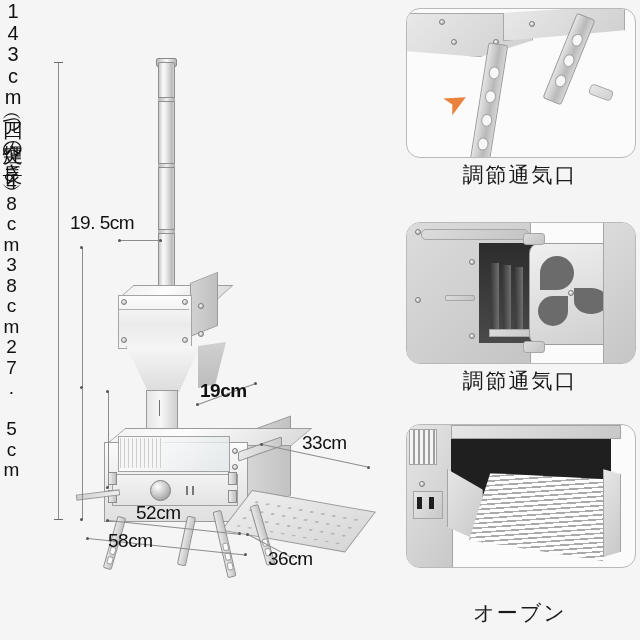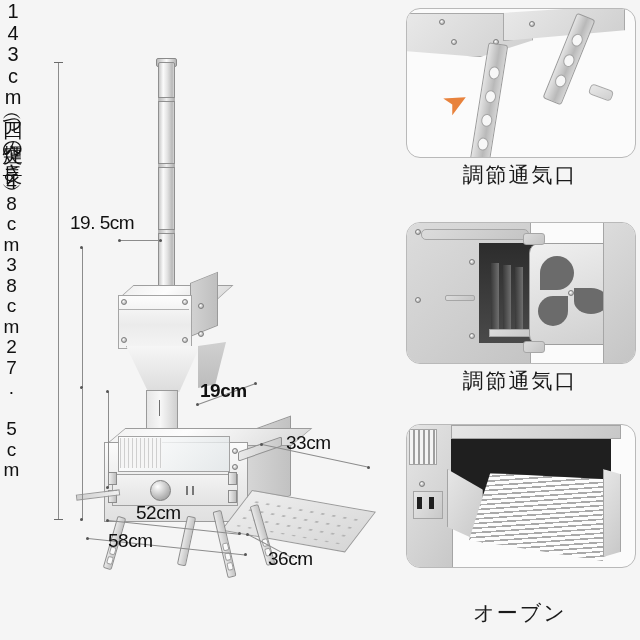--- a/index.html
+++ b/index.html
@@ -270,21 +270,21 @@
   <div class="dimtext" style="position:absolute;left:70px;top:212px;">19. 5cm</div>
 
   <div class="rule h" style="left:198px;top:404px;width:60px;transform:rotate(-20deg);transform-origin:left center;"></div>
   <div class="dot" style="left:196px;top:403px"></div>
   <div class="dot" style="left:254px;top:382px"></div>
   <div class="dimtext" style="position:absolute;left:200px;top:380px;font-weight:bold;">19cm</div>
 
   <div class="rule h" style="left:262px;top:444px;width:108px;transform:rotate(12deg);transform-origin:left center;"></div>
   <div class="dot" style="left:260px;top:443px"></div>
   <div class="dot" style="left:367px;top:466px"></div>
-  <div class="dimtext" style="position:absolute;left:286px;top:432px;">33cm</div>
+  <div class="dimtext" style="position:absolute;left:302px;top:432px;">33cm</div>
 
   <div class="rule h" style="left:108px;top:520px;width:132px;transform:rotate(6deg);transform-origin:left center;"></div>
   <div class="dot" style="left:106px;top:519px"></div>
   <div class="dot" style="left:238px;top:532px"></div>
   <div class="dimtext" style="position:absolute;left:136px;top:502px;">52cm</div>
 
   <div class="rule h" style="left:88px;top:538px;width:158px;transform:rotate(6deg);transform-origin:left center;"></div>
   <div class="dot" style="left:86px;top:537px"></div>
   <div class="dot" style="left:244px;top:553px"></div>
   <div class="dimtext" style="position:absolute;left:108px;top:530px;">58cm</div>

